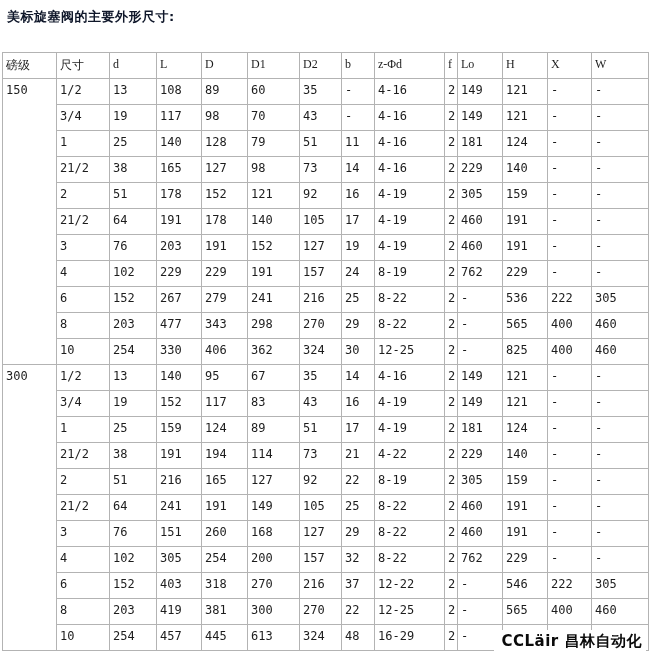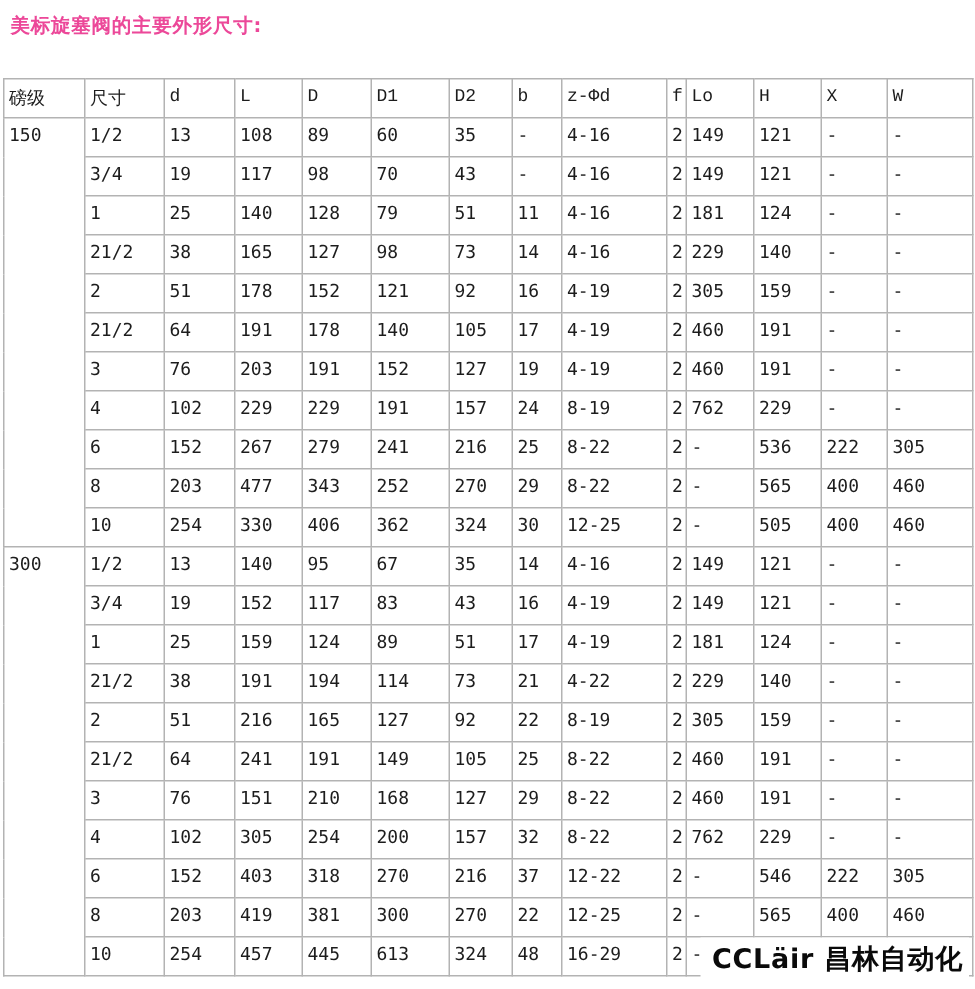--- a/index.html
+++ b/index.html
@@ -10,21 +10,21 @@
     height: 659px;
     font-family: "DejaVu Sans Mono", "Liberation Sans", sans-serif;
     color: #1c1c1c;
     position: relative;
     overflow: hidden;
   }
   .page-title {
     font-family: "DejaVu Sans", "Liberation Sans", sans-serif;
     font-weight: bold;
     font-size: 13px;
-    color: #ec4899;
+    color: #0f172a;
     padding: 8px 0 0 7px;
     letter-spacing: 0.5px;
   }
   table.dim-table {
     border-collapse: collapse;
     table-layout: fixed;
     position: absolute;
     left: 2px;
     top: 52px;
     width: 646px;
@@ -37,32 +37,32 @@
     text-align: left;
     vertical-align: top;
     padding: 4px 1px 0 3px;
     height: 26px;
     box-sizing: border-box;
     overflow: hidden;
     white-space: nowrap;
     color: #1c1c1c;
   }
   table.dim-table th {
-    font-family: Liberation Mono, monospace;
+    font-family: Liberation Serif, serif;
   }
   td.class-cell {
     vertical-align: top;
   }
   .watermark {
     position: absolute;
     right: 4px;
     bottom: 6px;
     background: #ffffff;
     font-family: "DejaVu Sans", "Liberation Sans", sans-serif;
-    font-size: 18px;
+    font-size: 15px;
     font-weight: bold;
     color: #0a0a0a;
     padding: 2px 4px 2px 8px;
     white-space: nowrap;
     letter-spacing: 0.5px;
   }
 </style>
 </head>
 <body>
 
@@ -238,42 +238,42 @@
         <td>-</td>
         <td>536</td>
         <td>222</td>
         <td>305</td>
       </tr>
       <tr>
         <td>8</td>
         <td>203</td>
         <td>477</td>
         <td>343</td>
-        <td>252</td>
+        <td>298</td>
         <td>270</td>
         <td>29</td>
         <td>8-22</td>
         <td>2</td>
         <td>-</td>
         <td>565</td>
         <td>400</td>
         <td>460</td>
       </tr>
       <tr>
         <td>10</td>
         <td>254</td>
         <td>330</td>
         <td>406</td>
         <td>362</td>
         <td>324</td>
         <td>30</td>
         <td>12-25</td>
         <td>2</td>
         <td>-</td>
-        <td>505</td>
+        <td>825</td>
         <td>400</td>
         <td>460</td>
       </tr>
       <tr>
         <td class="class-cell" rowspan="11">300</td>
         <td>1/2</td>
         <td>13</td>
         <td>140</td>
         <td>95</td>
         <td>67</td>
@@ -358,21 +358,21 @@
         <td>2</td>
         <td>460</td>
         <td>191</td>
         <td>-</td>
         <td>-</td>
       </tr>
       <tr>
         <td>3</td>
         <td>76</td>
         <td>151</td>
-        <td>210</td>
+        <td>260</td>
         <td>168</td>
         <td>127</td>
         <td>29</td>
         <td>8-22</td>
         <td>2</td>
         <td>460</td>
         <td>191</td>
         <td>-</td>
         <td>-</td>
       </tr>

